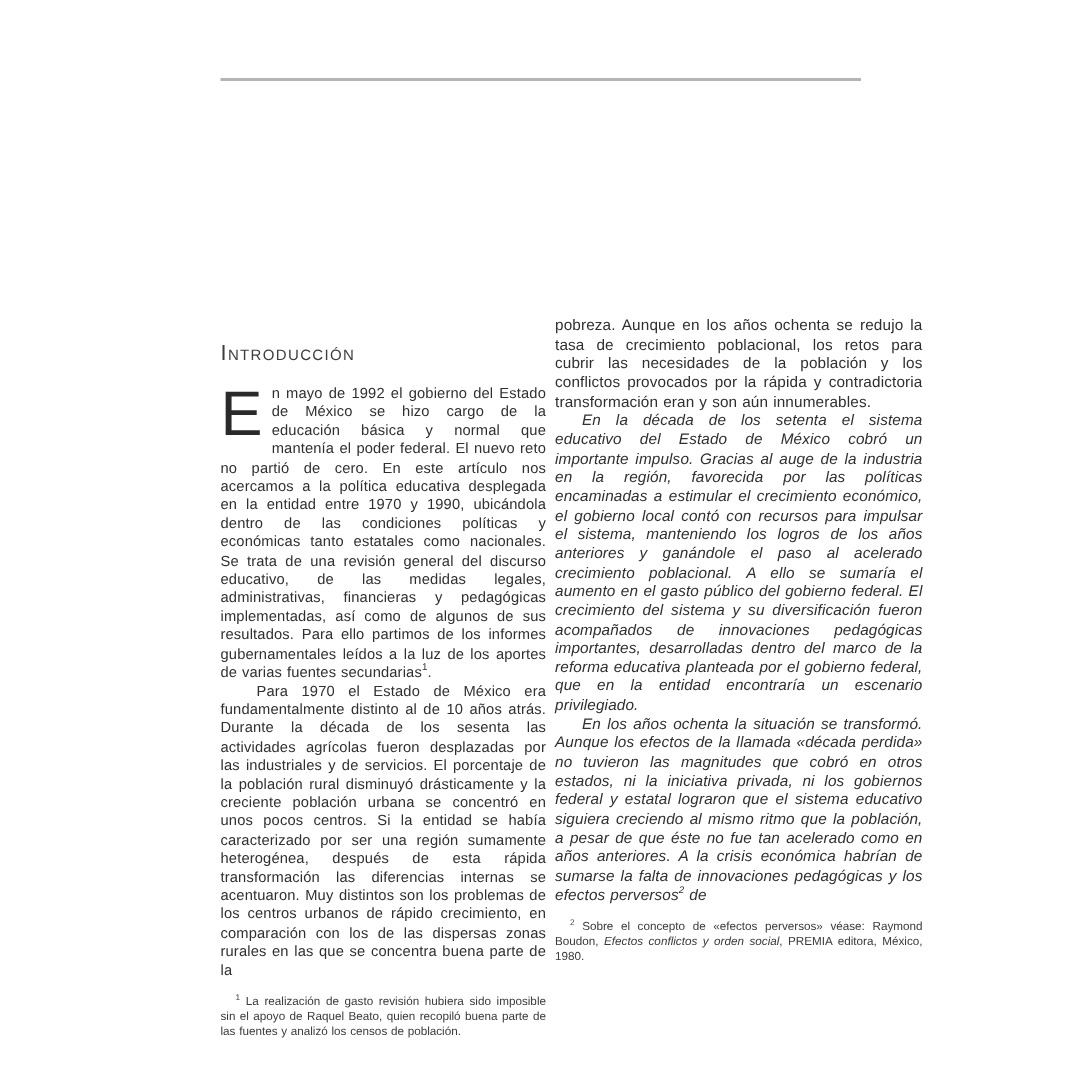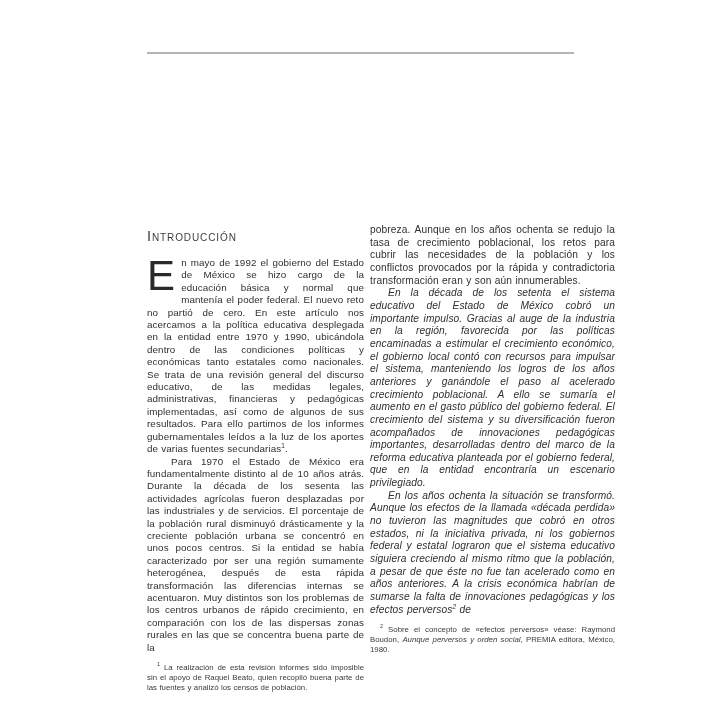--- a/index.html
+++ b/index.html
@@ -21,21 +21,21 @@
     width:427px; height:2px;
     background:#b4b4b4;
   }
   .col-left {
     position:absolute;
     left:147px; top:228px;
     width:217px;
   }
   .col-right {
     position:absolute;
-    left:370px; top:224px;
+    left:370px; top:212px;
     width:245px;
   }
   .heading {
     font-variant:small-caps;
     font-size:14.5px;
     font-weight:400;
     letter-spacing:0.9px;
     color:#3d3d3d;
     margin:0 0 13px 0;
   }
@@ -91,31 +91,31 @@
     <h1 class="heading">Introducción</h1>
 
     <div class="body-text">
       <p>
         <span class="drop-cap">E</span><span>n mayo de 1992 el gobierno del Estado de México se hizo cargo de la educación básica y normal que mantenía el poder federal. El nuevo reto no partió de cero. En este artículo nos acercamos a la política educativa desplegada en la entidad entre 1970 y 1990, ubicándola dentro de las condiciones políticas y económicas tanto estatales como nacionales. Se trata de una revisión general del discurso educativo, de las medidas legales, administrativas, financieras y pedagógicas implementadas, así como de algunos de sus resultados. Para ello partimos de los informes gubernamentales leídos a la luz de los aportes de varias fuentes secundarias</span><sup class="fnref">1</sup><span>.</span>
       </p>
       <p class="indent">Para 1970 el Estado de México era fundamentalmente distinto al de 10 años atrás. Durante la década de los sesenta las actividades agrícolas fueron desplazadas por las industriales y de servicios. El porcentaje de la población rural disminuyó drásticamente y la creciente población urbana se concentró en unos pocos centros. Si la entidad se había caracterizado por ser una región sumamente heterogénea, después de esta rápida transformación las diferencias internas se acentuaron. Muy distintos son los problemas de los centros urbanos de rápido crecimiento, en comparación con los de las dispersas zonas rurales en las que se concentra buena parte de la</p>
     </div>
 
     <div class="footnote">
-      <sup class="fnref">1</sup><span> La realización de esta revisión informes sido imposible sin el apoyo de Raquel Beato, quien recopiló buena parte de las fuentes y analizó los censos de población.</span>
+      <sup class="fnref">1</sup><span> La realización de gasto revisión hubiera sido imposible sin el apoyo de Raquel Beato, quien recopiló buena parte de las fuentes y analizó los censos de población.</span>
     </div>
   </div>
 
   <div class="col-right">
     <div class="body-text">
       <p>pobreza. Aunque en los años ochenta se redujo la tasa de crecimiento poblacional, los retos para cubrir las necesidades de la población y los conflictos provocados por la rápida y contradictoria transformación eran y son aún innumerables.</p>
       <p class="indent">En la década de los setenta el sistema educativo del Estado de México cobró un importante impulso. Gracias al auge de la industria en la región, favorecida por las políticas encaminadas a estimular el crecimiento económico, el gobierno local contó con recursos para impulsar el sistema, manteniendo los logros de los años anteriores y ganándole el paso al acelerado crecimiento poblacional. A ello se sumaría el aumento en el gasto público del gobierno federal. El crecimiento del sistema y su diversificación fueron acompañados de innovaciones pedagógicas importantes, desarrolladas dentro del marco de la reforma educativa planteada por el gobierno federal, que en la entidad encontraría un escenario privilegiado.</p>
       <p class="indent">
         <span>En los años ochenta la situación se transformó. Aunque los efectos de la llamada «década perdida» no tuvieron las magnitudes que cobró en otros estados, ni la iniciativa privada, ni los gobiernos federal y estatal lograron que el sistema educativo siguiera creciendo al mismo ritmo que la población, a pesar de que éste no fue tan acelerado como en años anteriores. A la crisis económica habrían de sumarse la falta de innovaciones pedagógicas y los efectos perversos</span><sup class="fnref">2</sup><span> de</span>
       </p>
     </div>
 
     <div class="footnote">
-      <sup class="fnref">2</sup><span> Sobre el concepto de «efectos perversos» véase: Raymond Boudon, </span><span class="fn-title">Aunque perversos y orden social</span><span>, PREMIA editora, México, 1980.</span>
+      <sup class="fnref">2</sup><span> Sobre el concepto de «efectos perversos» véase: Raymond Boudon, </span><span class="fn-title">Efectos conflictos y orden social</span><span>, PREMIA editora, México, 1980.</span>
     </div>
   </div>
 
 </div>
 
 </body></html>

